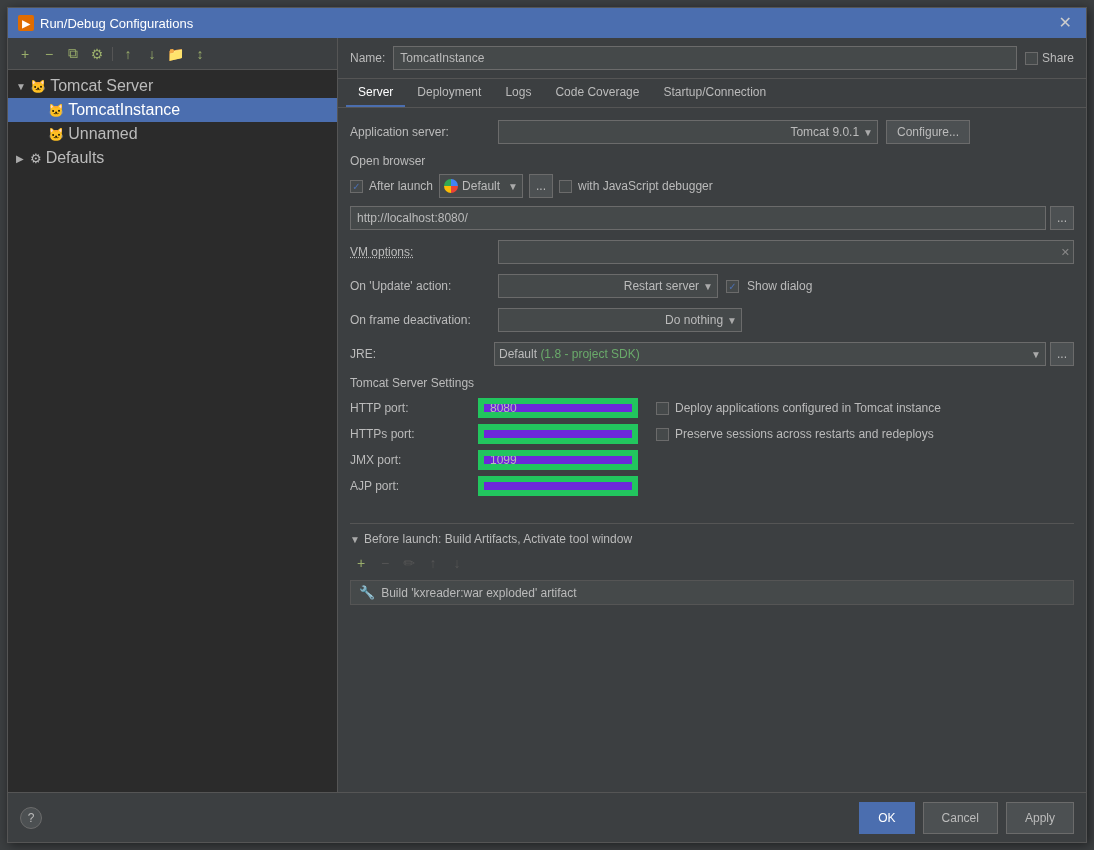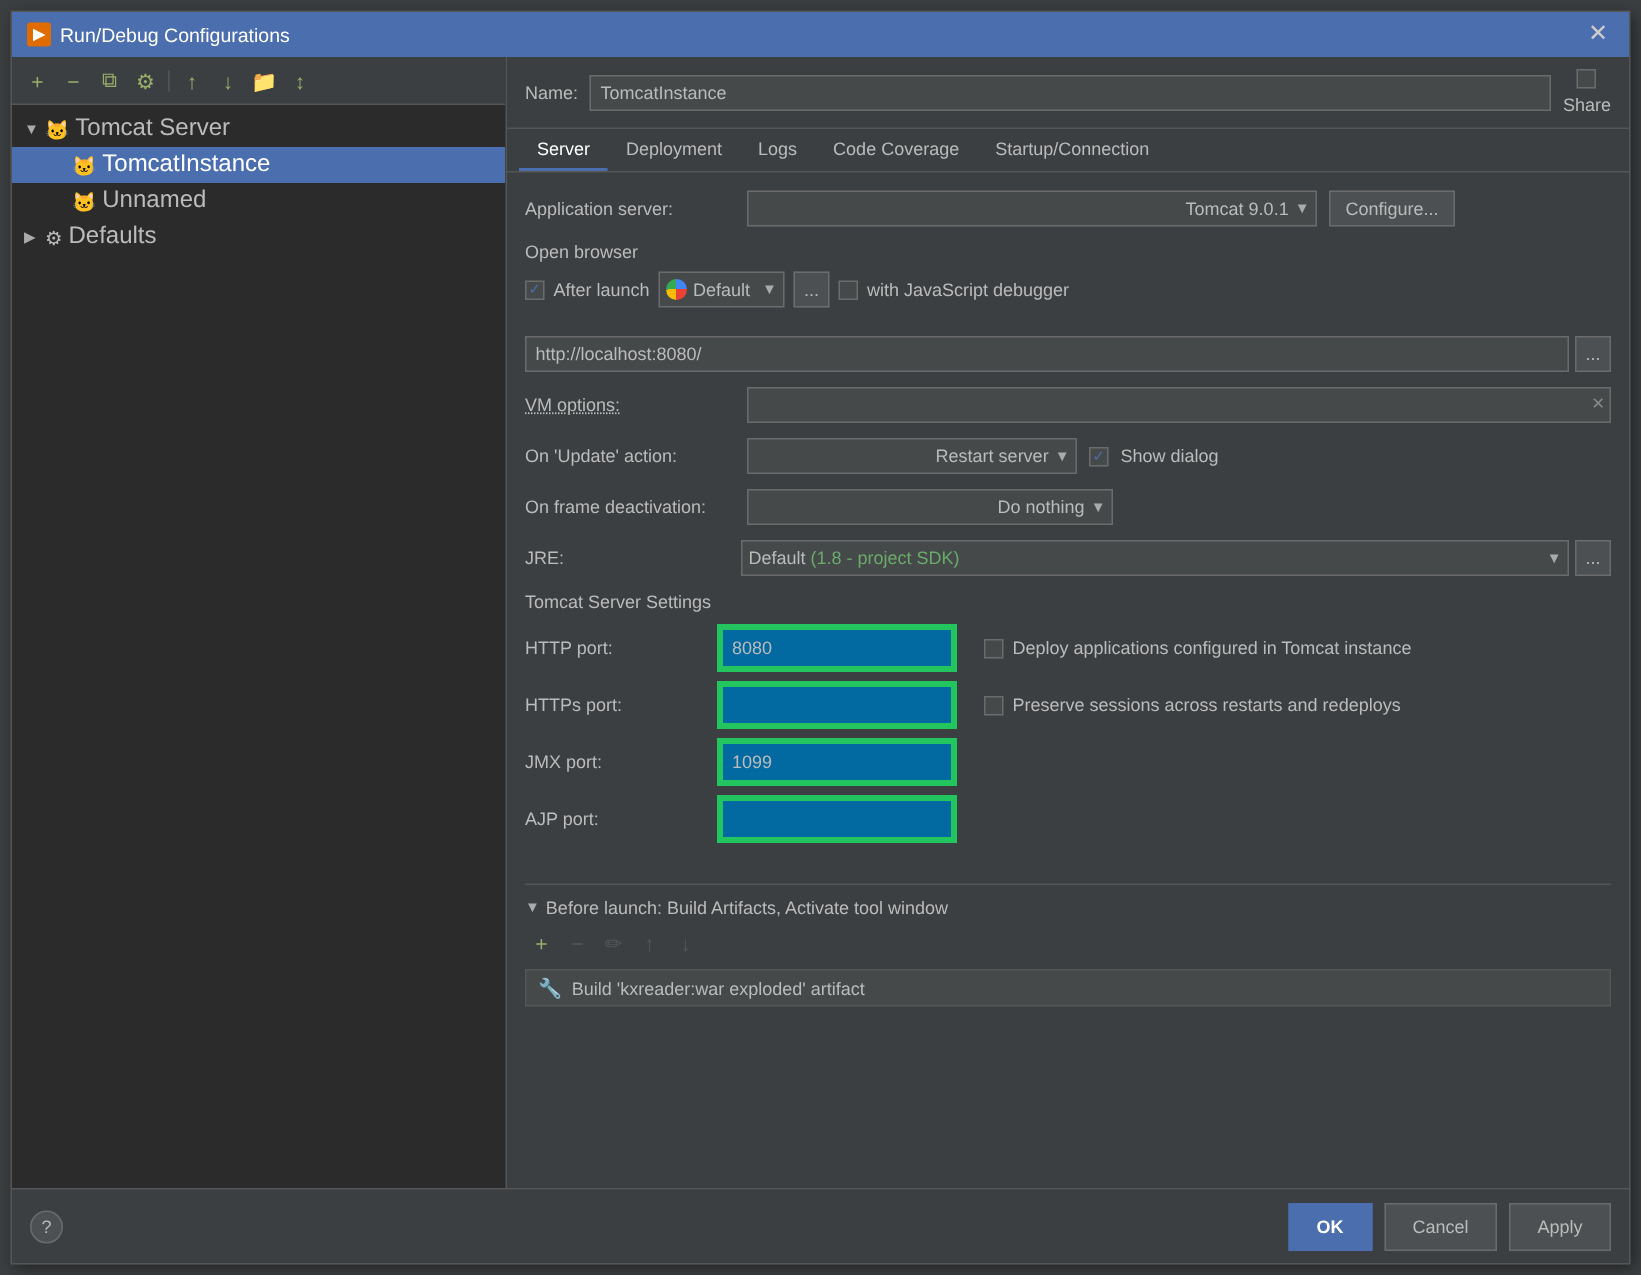--- a/index.html
+++ b/index.html
@@ -154,21 +154,20 @@
       color: #bbbbbb;
       padding: 3px 6px;
       font-size: 12px;
       height: 24px;
     }
     .share-row {
       display: flex;
       align-items: center;
       gap: 4px;
       color: #bbbbbb;
-      flex-direction: column;
     }
     .tabs-bar {
       display: flex;
       background: #3c3f41;
       border-bottom: 1px solid #555;
       padding: 0 8px;
       flex-shrink: 0;
     }
     .tab {
       padding: 6px 12px;
@@ -282,21 +281,21 @@
       height: 24px;
       display: flex;
       align-items: center;
       justify-content: center;
       cursor: pointer;
       font-size: 12px;
     }
     .url-row {
       display: flex;
       align-items: center;
-      margin-top: 19px;
+      margin-top: 8px;
       gap: 4px;
     }
     .url-input {
       flex: 1;
       background: #45494a;
       border: 1px solid #6b6b6b;
       color: #bbbbbb;
       padding: 3px 6px;
       font-size: 12px;
       height: 24px;
@@ -330,26 +329,26 @@
       margin-bottom: 8px;
     }
     .port-grid {
       display: grid;
       grid-template-columns: 120px 170px 1fr;
       gap: 6px 8px;
       align-items: center;
     }
     .port-label { color: #bbbbbb; font-size: 12px; }
     .port-input {
-      background: #0369a1;
-      border: 4px solid #22c55e;
+      background: #6d28d9;
+      border: 6px solid #22c55e;
       color: #bbbbbb;
       padding: 2px 6px;
       font-size: 12px;
-      height: 32px;
+      height: 20px;
       width: 160px;
     }
     .deploy-row {
       display: flex;
       align-items: center;
       gap: 6px;
     }
     .deploy-label { color: #bbbbbb; font-size: 12px; }
     .before-launch {
       margin-top: 10px;
@@ -426,21 +425,20 @@
       color: #bbbbbb;
       padding: 5px 18px;
       font-size: 12px;
       cursor: pointer;
       height: 32px;
     }
     .action-btn.primary {
       background: #4b6eaf;
       border-color: #4b6eaf;
       color: #fff;
-      font-weight: bold;
     }
     .vm-container {
       position: relative;
       flex: 1;
       display: flex;
     }
     .vm-input-field {
       flex: 1;
       background: #45494a;
       border: 1px solid #6b6b6b;

